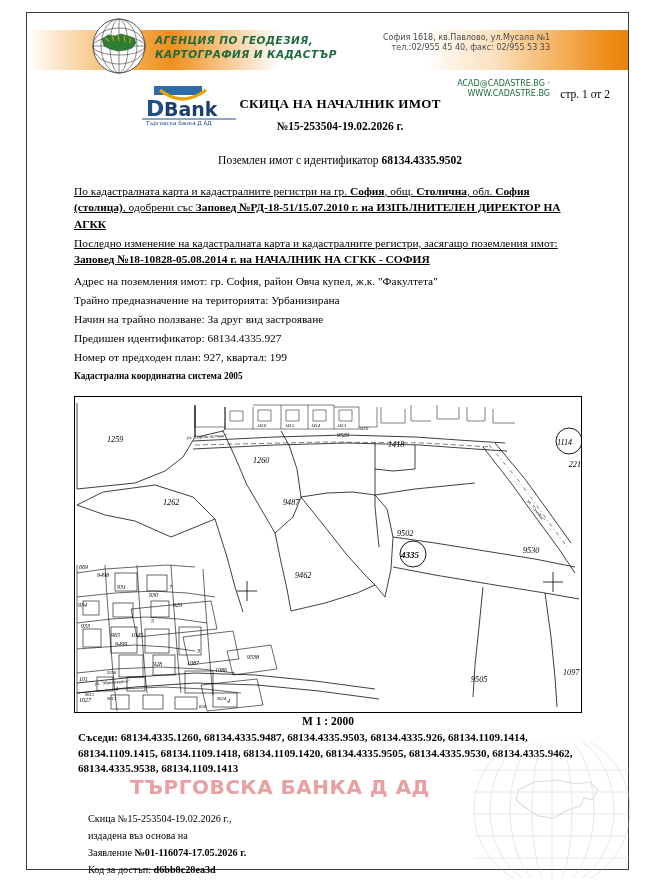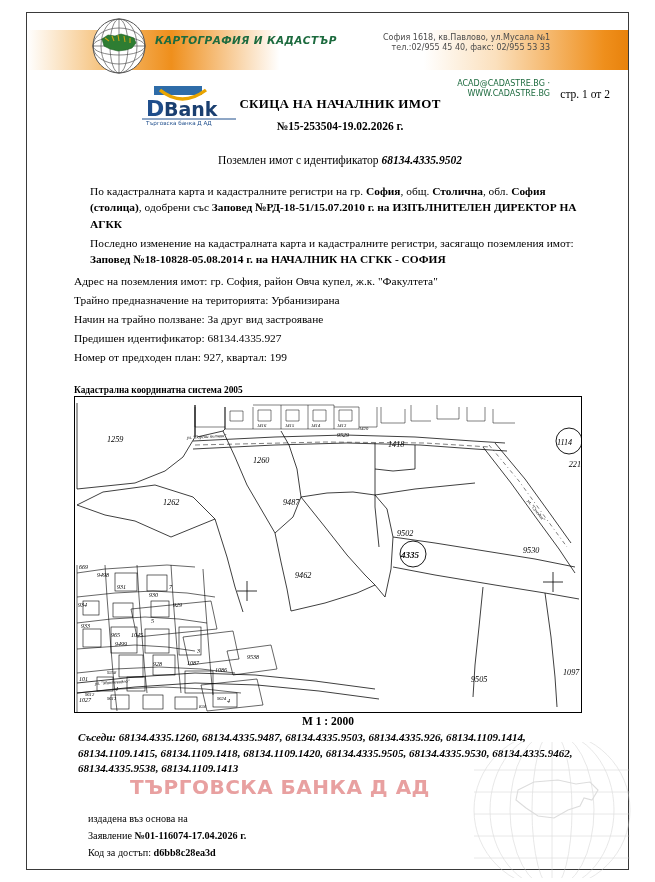--- a/index.html
+++ b/index.html
@@ -68,39 +68,39 @@
   .doc-no{
     position:absolute;left:180px;top:120px;
     width:320px;text-align:center;
     font-size:11.5px;font-weight:bold;
   }
   .doc-ident{
     position:absolute;left:120px;top:154px;
     width:440px;text-align:center;
     font-size:11.5px;
   }
-  .doc-ident b{font-weight:bold;font-style:italic;}
+  .doc-ident b{font-weight:bold;}
 
   
   .body-txt{
     position:absolute;left:74px;top:183px;
     width:508px;
     font-size:11.4px;line-height:16.3px;
     text-align:left;
   }
-  .body-txt p{margin:0 0 3px 16px;}
+  .body-txt p{margin:0 0 3px 0;text-decoration:underline;}
   .body-txt b{font-weight:bold;}
   .fields{
     position:absolute;left:74px;top:272px;
     width:508px;font-size:11.4px;line-height:19px;
   }
   .fields div{margin:0;}
   .fields b{font-weight:normal;text-align:right;}
   .coordsys{
-    position:absolute;left:74px;top:385px;
+    position:absolute;left:74px;top:371px;
     font-size:9.4px;font-weight:bold;
   }
 
   
   .map-box{
     position:absolute;left:74px;top:396px;
     width:508px;height:317px;
     border:1px solid #000;
     box-sizing:border-box;
     overflow:hidden;
@@ -109,21 +109,21 @@
   .map-box svg{display:block;}
 
   .scale{
     position:absolute;left:74px;top:715px;
     width:508px;text-align:center;
     font-size:11.5px;font-weight:bold;
   }
   .neighbors{
     position:absolute;left:78px;top:730px;
     width:500px;
-    font-size:11.1px;line-height:15.6px;font-style:italic;
+    font-size:11.1px;line-height:15.6px;
   }
   .neighbors b{font-weight:bold;}
 
   
   .wm-bank{
     position:absolute;left:70px;top:775px;
     width:420px;text-align:center;
     font-family:"DejaVu Sans",sans-serif;
     font-size:20px;font-weight:bold;
     color:#e8a0a0;letter-spacing:.5px;
@@ -168,20 +168,21 @@
       <line x1="31" y1="2" x2="31" y2="56" stroke="#555" stroke-width=".7"></line>
       <ellipse cx="31" cy="29" rx="26" ry="9" fill="none" stroke="#555" stroke-width=".7"></ellipse>
       <ellipse cx="31" cy="29" rx="26" ry="18" fill="none" stroke="#555" stroke-width=".7"></ellipse>
       <line x1="5" y1="29" x2="57" y2="29" stroke="#555" stroke-width=".7"></line>
       <path d="M14 22 L20 18 L27 19 L33 17 L40 19 L46 21 L48 26 L44 31 L38 33 L30 34 L22 32 L16 29 Z" fill="#2e7d32" stroke="#1b5e20" stroke-width=".6"></path>
       <path d="M17 21 L21 24 M24 19 L26 24 M30 18 L31 24 M36 19 L37 25 M42 21 L42 26" fill="none" stroke="#c8a415" stroke-width="1.1"></path>
     </svg>
   </div>
 
   <div class="hdr-agency">
+    <div>АГЕНЦИЯ ПО ГЕОДЕЗИЯ,</div>
     <div>КАРТОГРАФИЯ И КАДАСТЪР</div>
   </div>
 
   <div class="hdr-contact">
     <div>София 1618, кв.Павлово, ул.Мусала №1</div>
     <div>тел.:02/955 45 40, факс: 02/955 53 33</div>
     <div class="web">ACAD@CADASTRE.BG · WWW.CADASTRE.BG</div>
   </div>
 
   <div class="bank-logo">
@@ -406,18 +407,19 @@
         <line x1="2" y1="94" x2="158" y2="94"></line>
         <line x1="2" y1="116" x2="158" y2="116"></line>
       </g>
       <path d="M46 48 L62 40 L86 38 L104 42 L118 40 L126 48 L120 58 L112 56 L108 64 L96 68 L82 76 L66 74 L54 66 L44 58 Z" fill="none" stroke="#c0c0c0" stroke-width="1.1"></path>
     </svg>
   </div>
 
   <div class="wm-bank">ТЪРГОВСКА БАНКА Д АД</div>
 
   <div class="footer">
+    <div>Скица №15-253504-19.02.2026 г.,</div>
     <div>издадена въз основа на</div>
-    <div><span>Заявление </span><b>№01-116074-17.04.2026 г.</b></div>
+    <div><span>Заявление </span><b>№01-116074-17.05.2026 г.</b></div>
     <div><span>Код за достъп: </span><b>d6bb8c28ea3d</b></div>
   </div>
 
 </div>
 
 </body></html>

